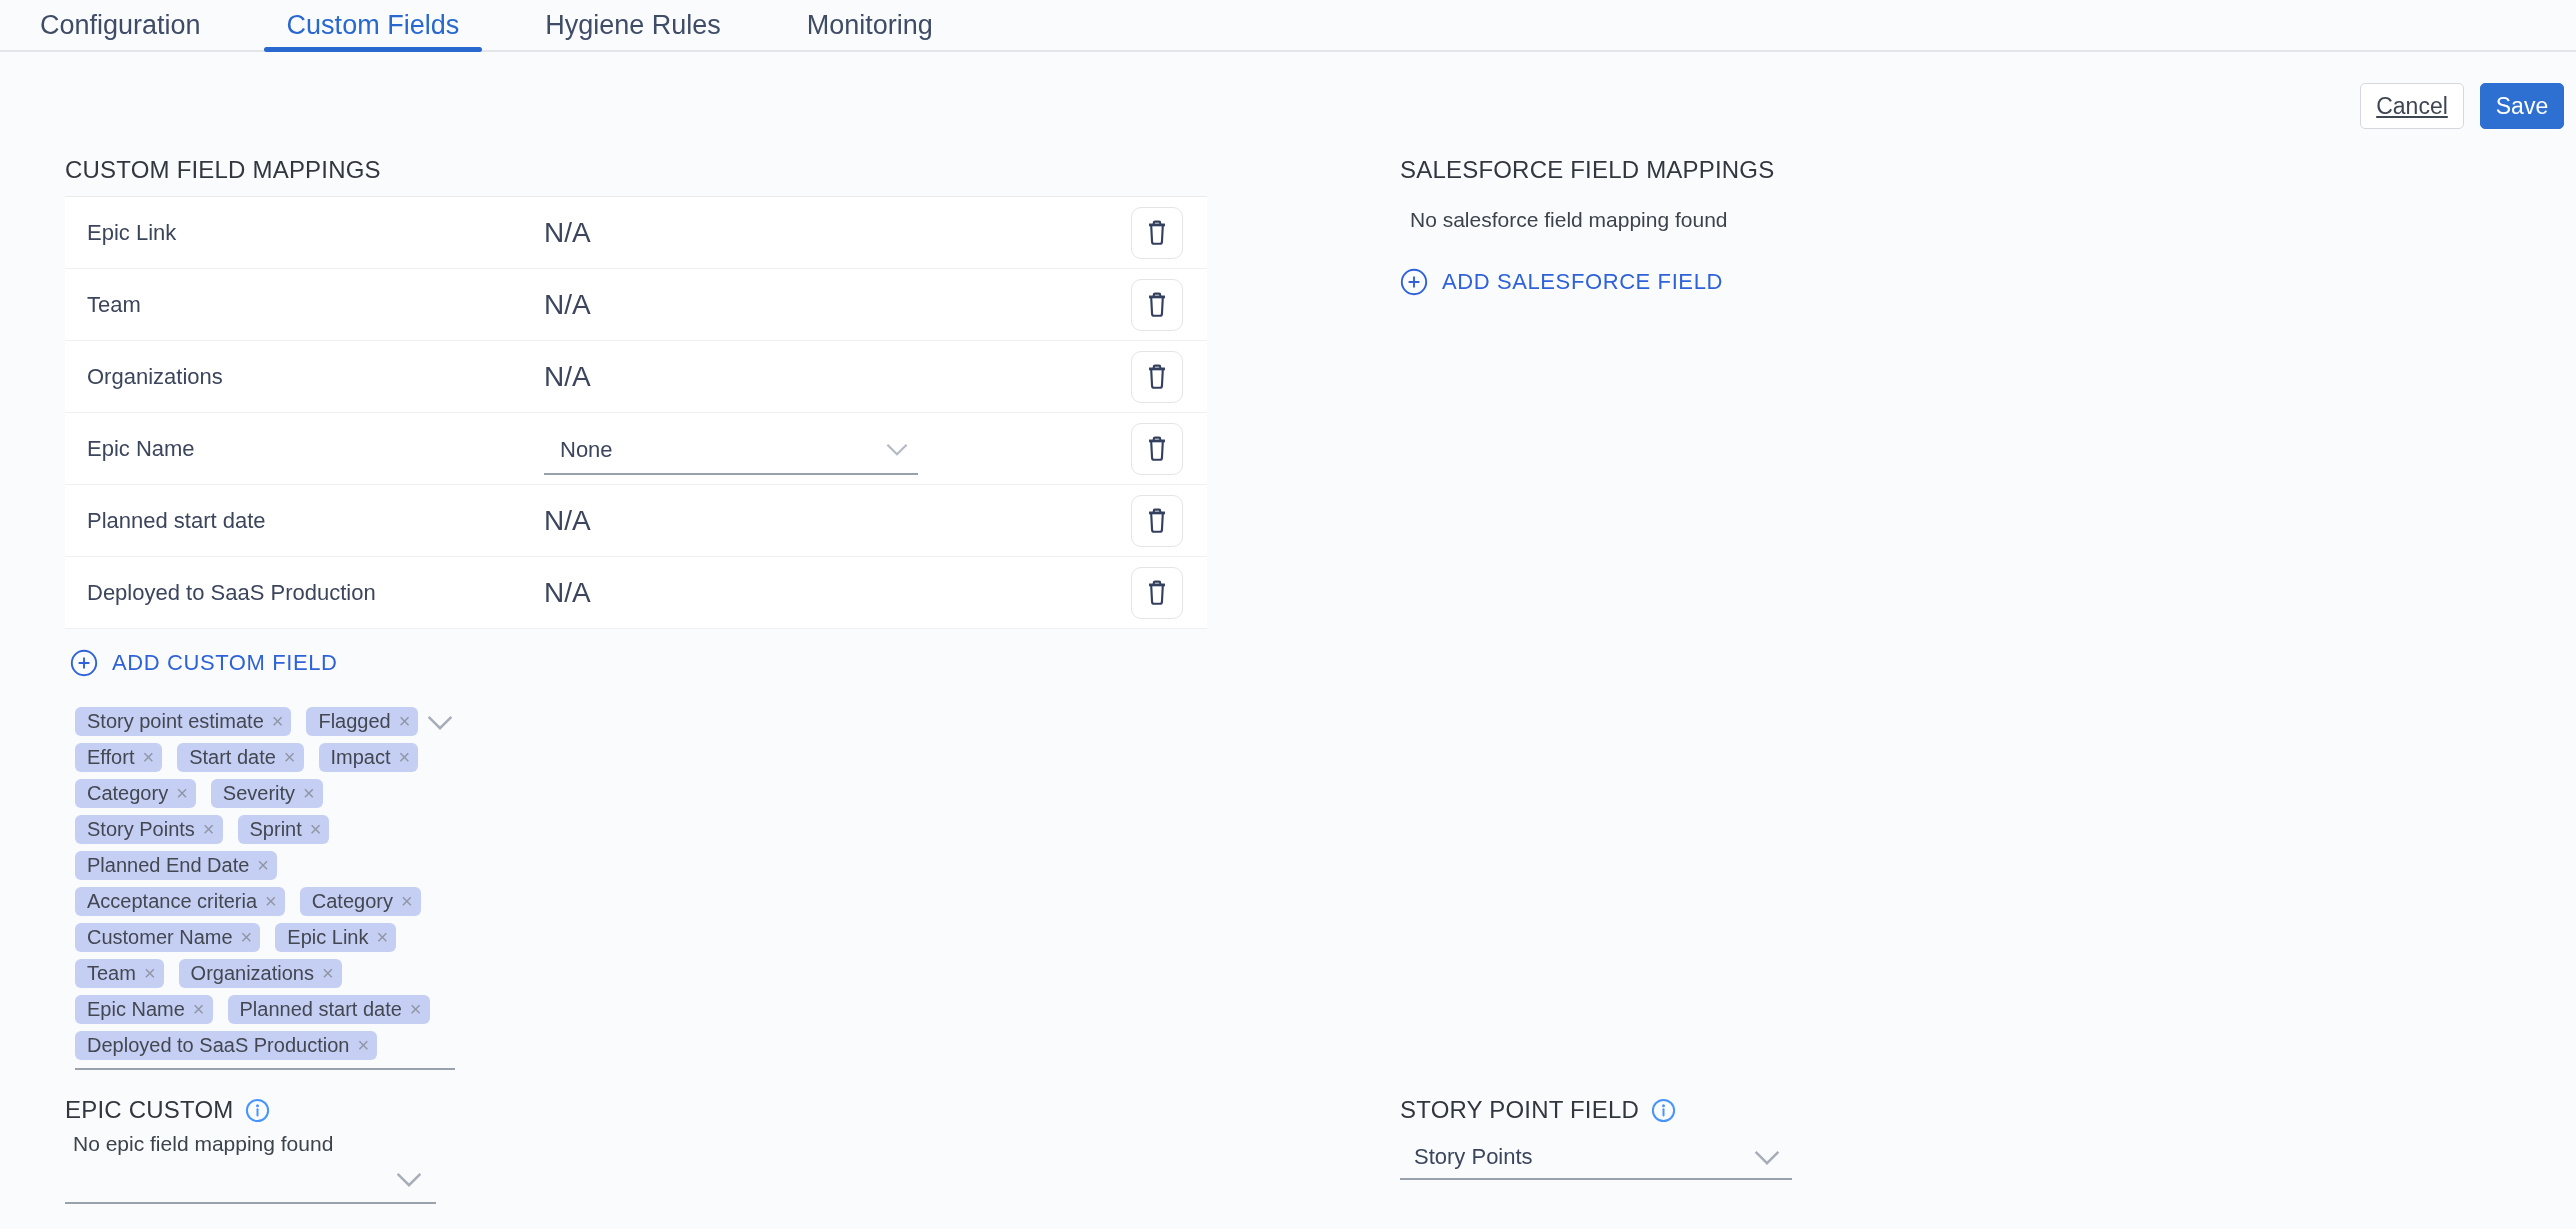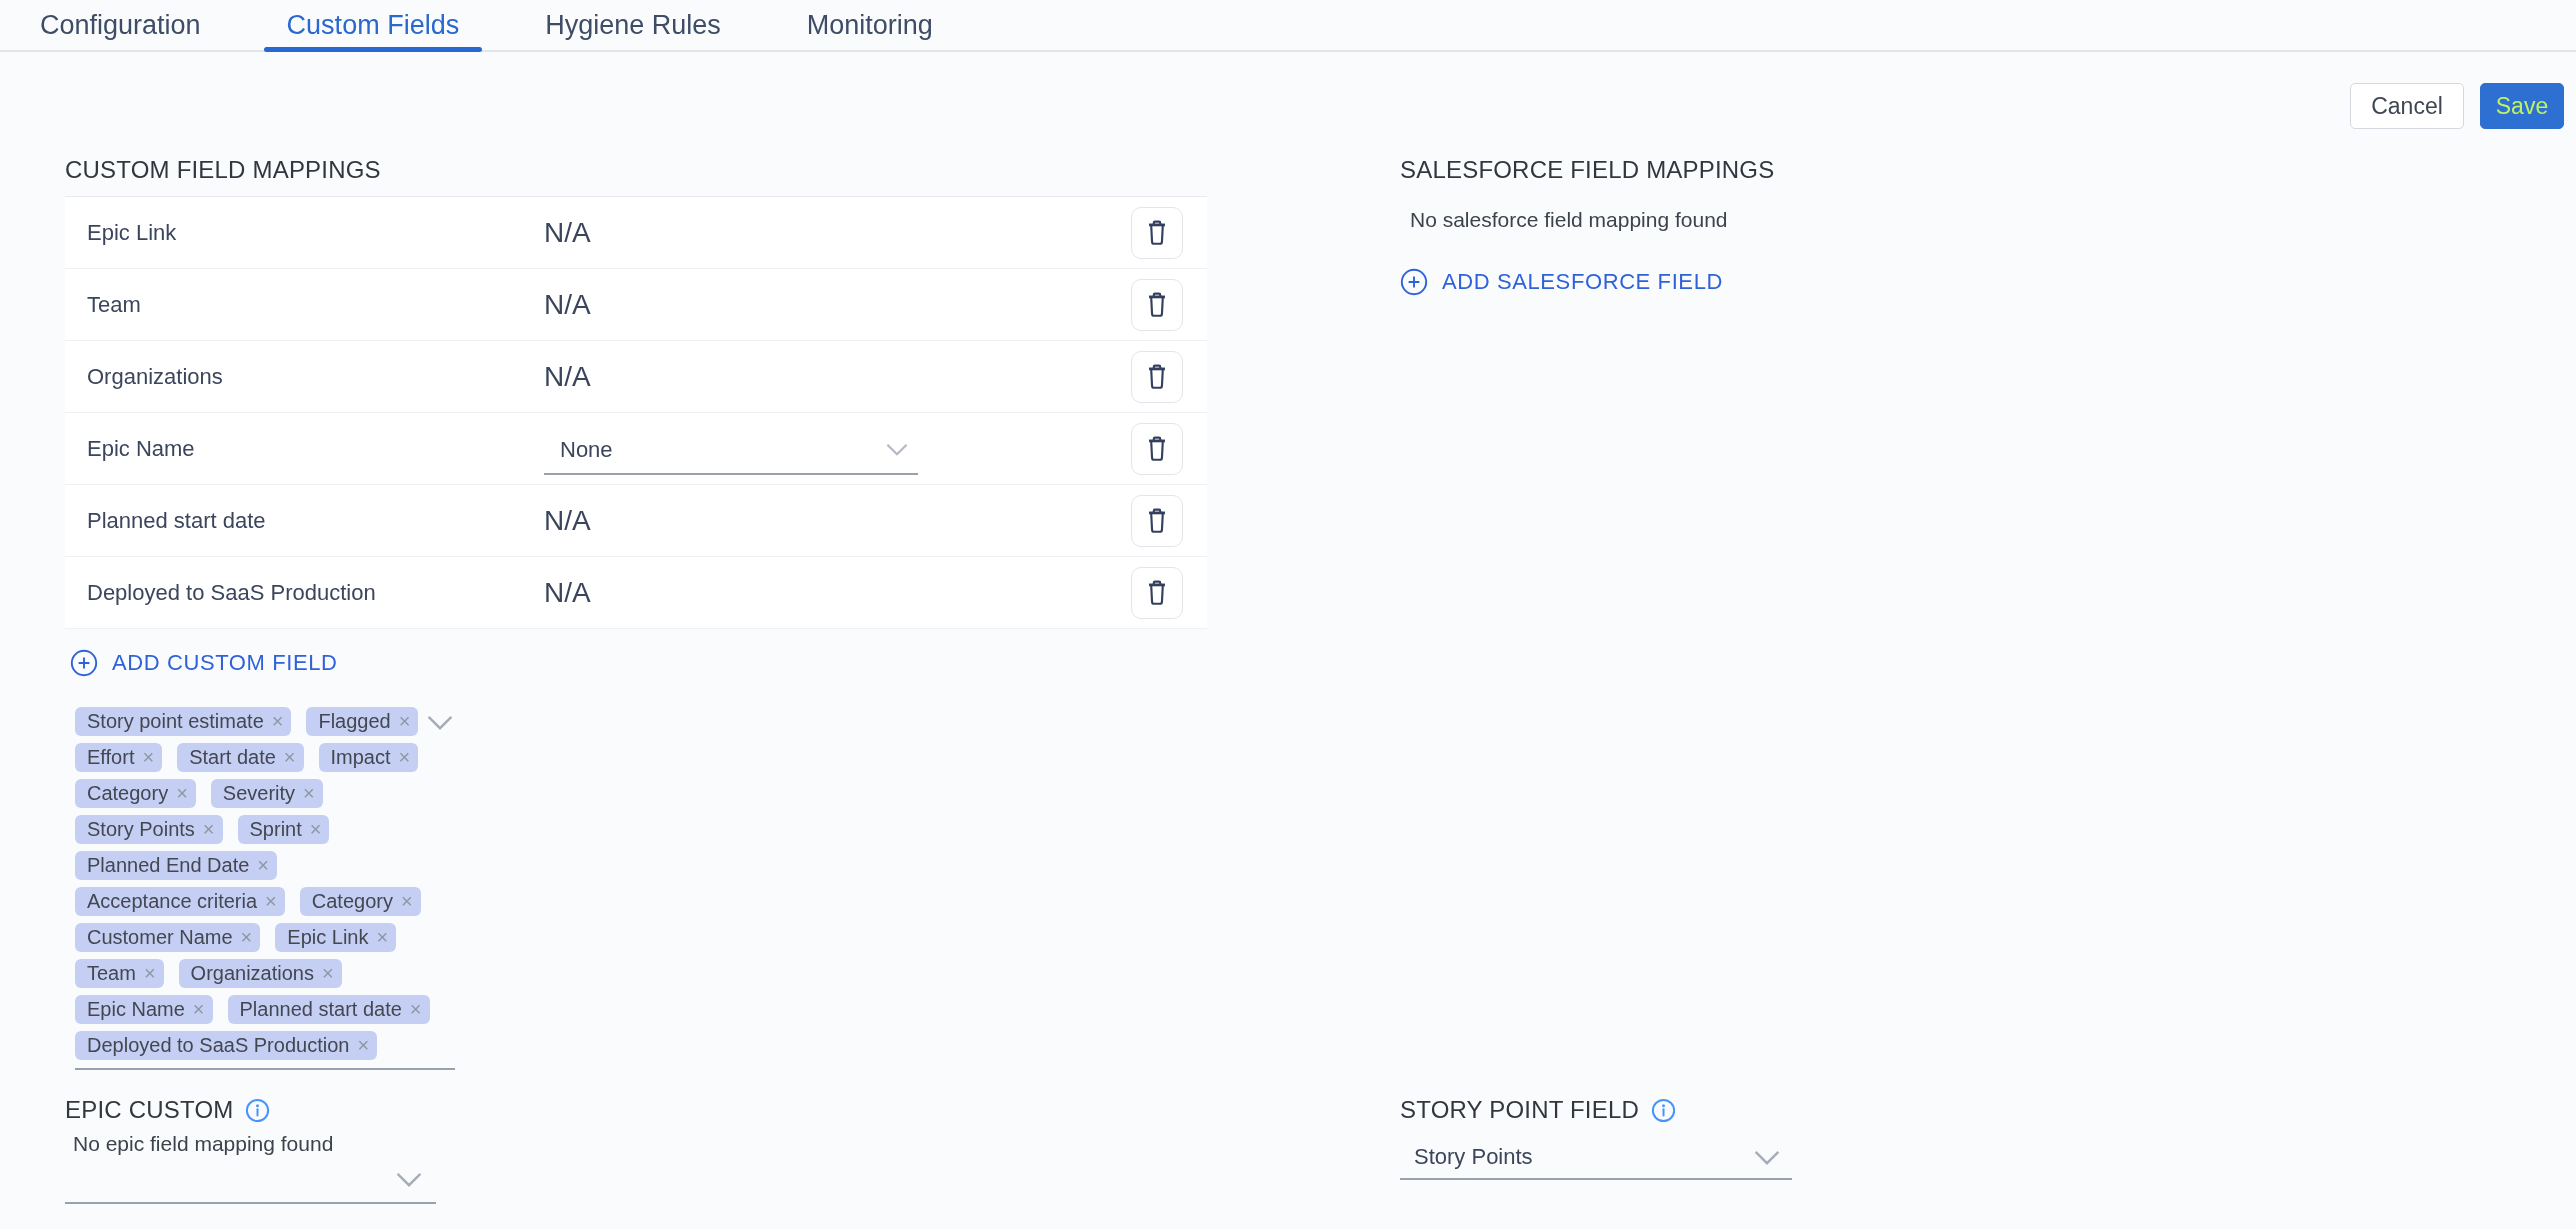--- a/index.html
+++ b/index.html
@@ -30,22 +30,22 @@
     height:5px; border-radius:3px; background:#2968cf;
   }
 
   
   .actionbar { position:absolute; top:83px; right:12px; display:flex; gap:16px; }
   .btn {
     height:46px; border-radius:5px; font-size:23px;
     display:flex; align-items:center; justify-content:center;
     cursor:pointer; font-family:inherit;
   }
-  .btn-cancel { width:114px; background:#ffffff; border:1px solid #d5d9df; color:#3e4653; }
-  .btn-save   { width:84px;  background:#2e70d2; border:1px solid #2e70d2; color:#bef264; }
+  .btn-cancel { width:104px; background:#ffffff; border:1px solid #d5d9df; color:#3e4653;text-decoration:underline; }
+  .btn-save   { width:84px;  background:#2e70d2; border:1px solid #2e70d2; color:#ffffff; }
 
   
   .main {
     display:grid;
     grid-template-columns:1142px 1097px;
     column-gap:193px;
     padding:0 65px;
     margin-top:104px;
   }
 

